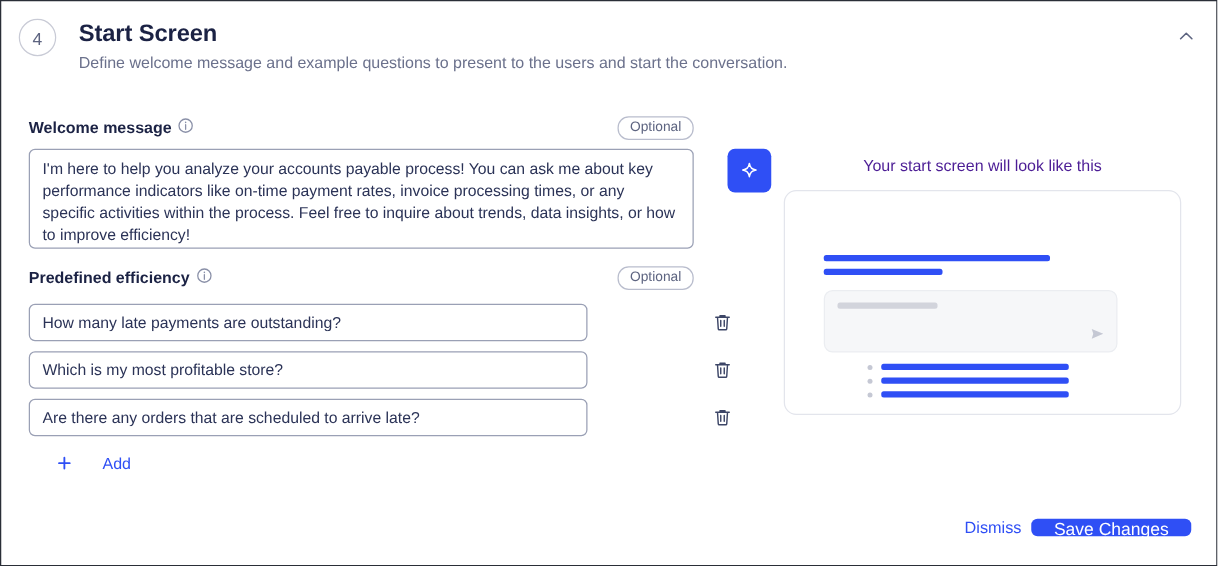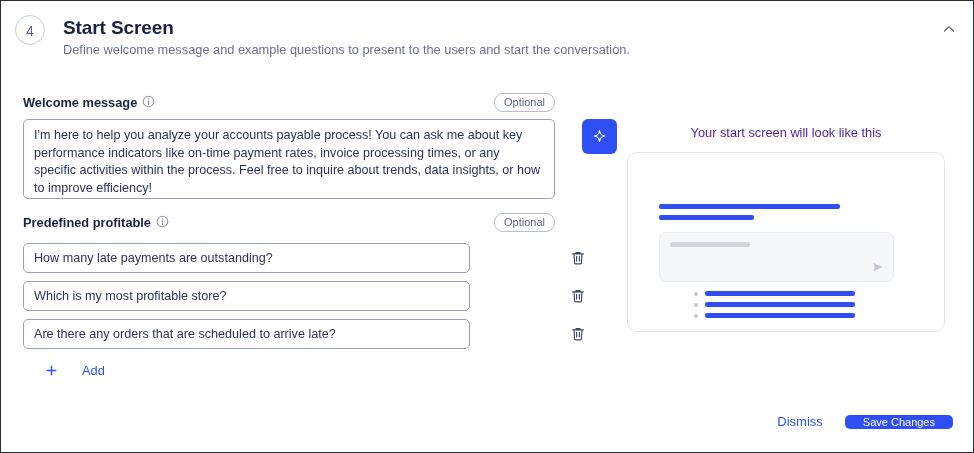--- a/index.html
+++ b/index.html
@@ -277,39 +277,38 @@
     border-radius: 2px;
     background: #2f4ff5;
   }
 
   
   .footer {
     position: absolute;
     right: 20px; bottom: 17px;
     display: flex;
     align-items: center;
-    gap: 14px;
     margin-left: 16px;
   }
   .dismiss-btn {
     background: none;
     border: none;
     font-family: "Liberation Sans", sans-serif;
     font-size: 13px;
     color: #2f4ff5;
     cursor: pointer;
     padding: 6px 8px;
   }
   .save-btn {
     background: #2f4ff5;
     border: none;
     border-radius: 5px;
     color: #ffffff;
     font-family: "Liberation Sans", sans-serif;
-    font-size: 11px;
+    font-size: 14px;
     padding: 0 18px;
     height: 14px;
     cursor: pointer;
   }
 </style>
 </head>
 <body>
 
 <div class="screen">
 
@@ -341,21 +340,21 @@
         <span>
           <svg width="17" height="17" viewBox="0 0 20 20" fill="none" stroke="#ffffff" stroke-width="1.4" stroke-linejoin="round">
               <path d="M10 3.2c.55 4 2.25 5.7 6.25 6.25-4 .55-5.7 2.25-6.25 6.25-.55-4-2.25-5.7-6.25-6.25C7.75 8.9 9.45 7.2 10 3.2Z"></path>
             </svg>
         </span>
       </button>
     </div>
 
     <div class="pq-section">
       <div class="field-label-row">
-        <span class="field-label">Predefined profitable</span><span class="info-icon"><svg width="13" height="13" viewBox="0 0 14 14" fill="none" stroke="currentColor" stroke-width="1.1">
+        <span class="field-label">Predefined efficiency</span><span class="info-icon"><svg width="13" height="13" viewBox="0 0 14 14" fill="none" stroke="currentColor" stroke-width="1.1">
               <circle cx="7" cy="7" r="5.7"></circle>
               <path d="M7 6.2v4" stroke-linecap="round"></path>
               <circle cx="7" cy="4.2" r="0.65" fill="currentColor" stroke="none"></circle>
             </svg></span>
         <span class="optional-badge">Optional</span>
       </div>
 
       <div class="q-row">
         <input class="q-input" value="How many late payments are outstanding?" style="">
         <button class="trash-btn">

